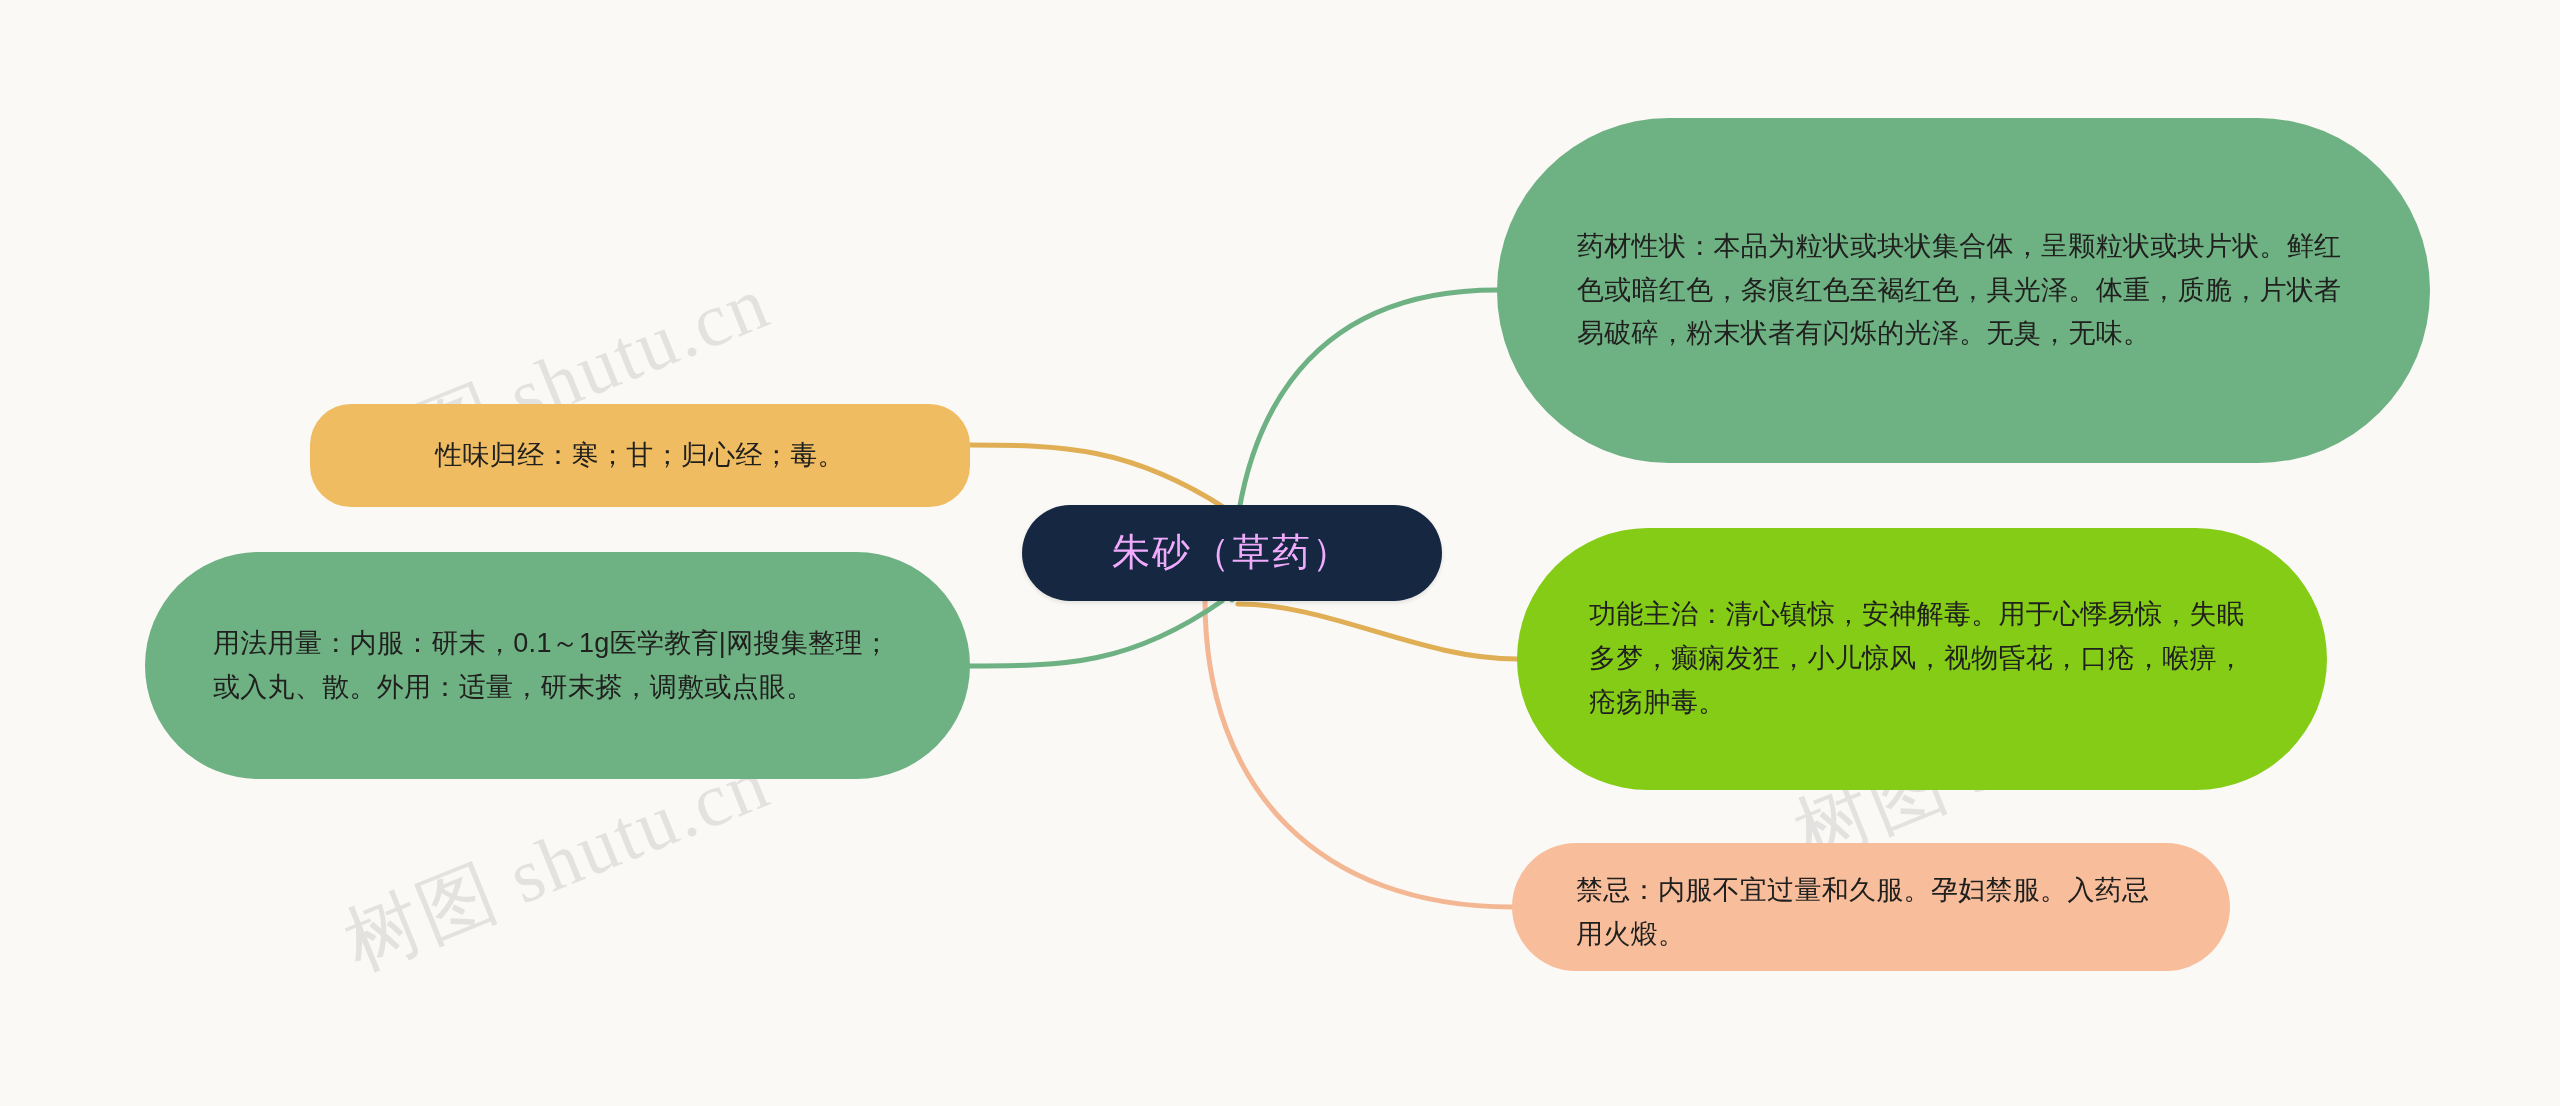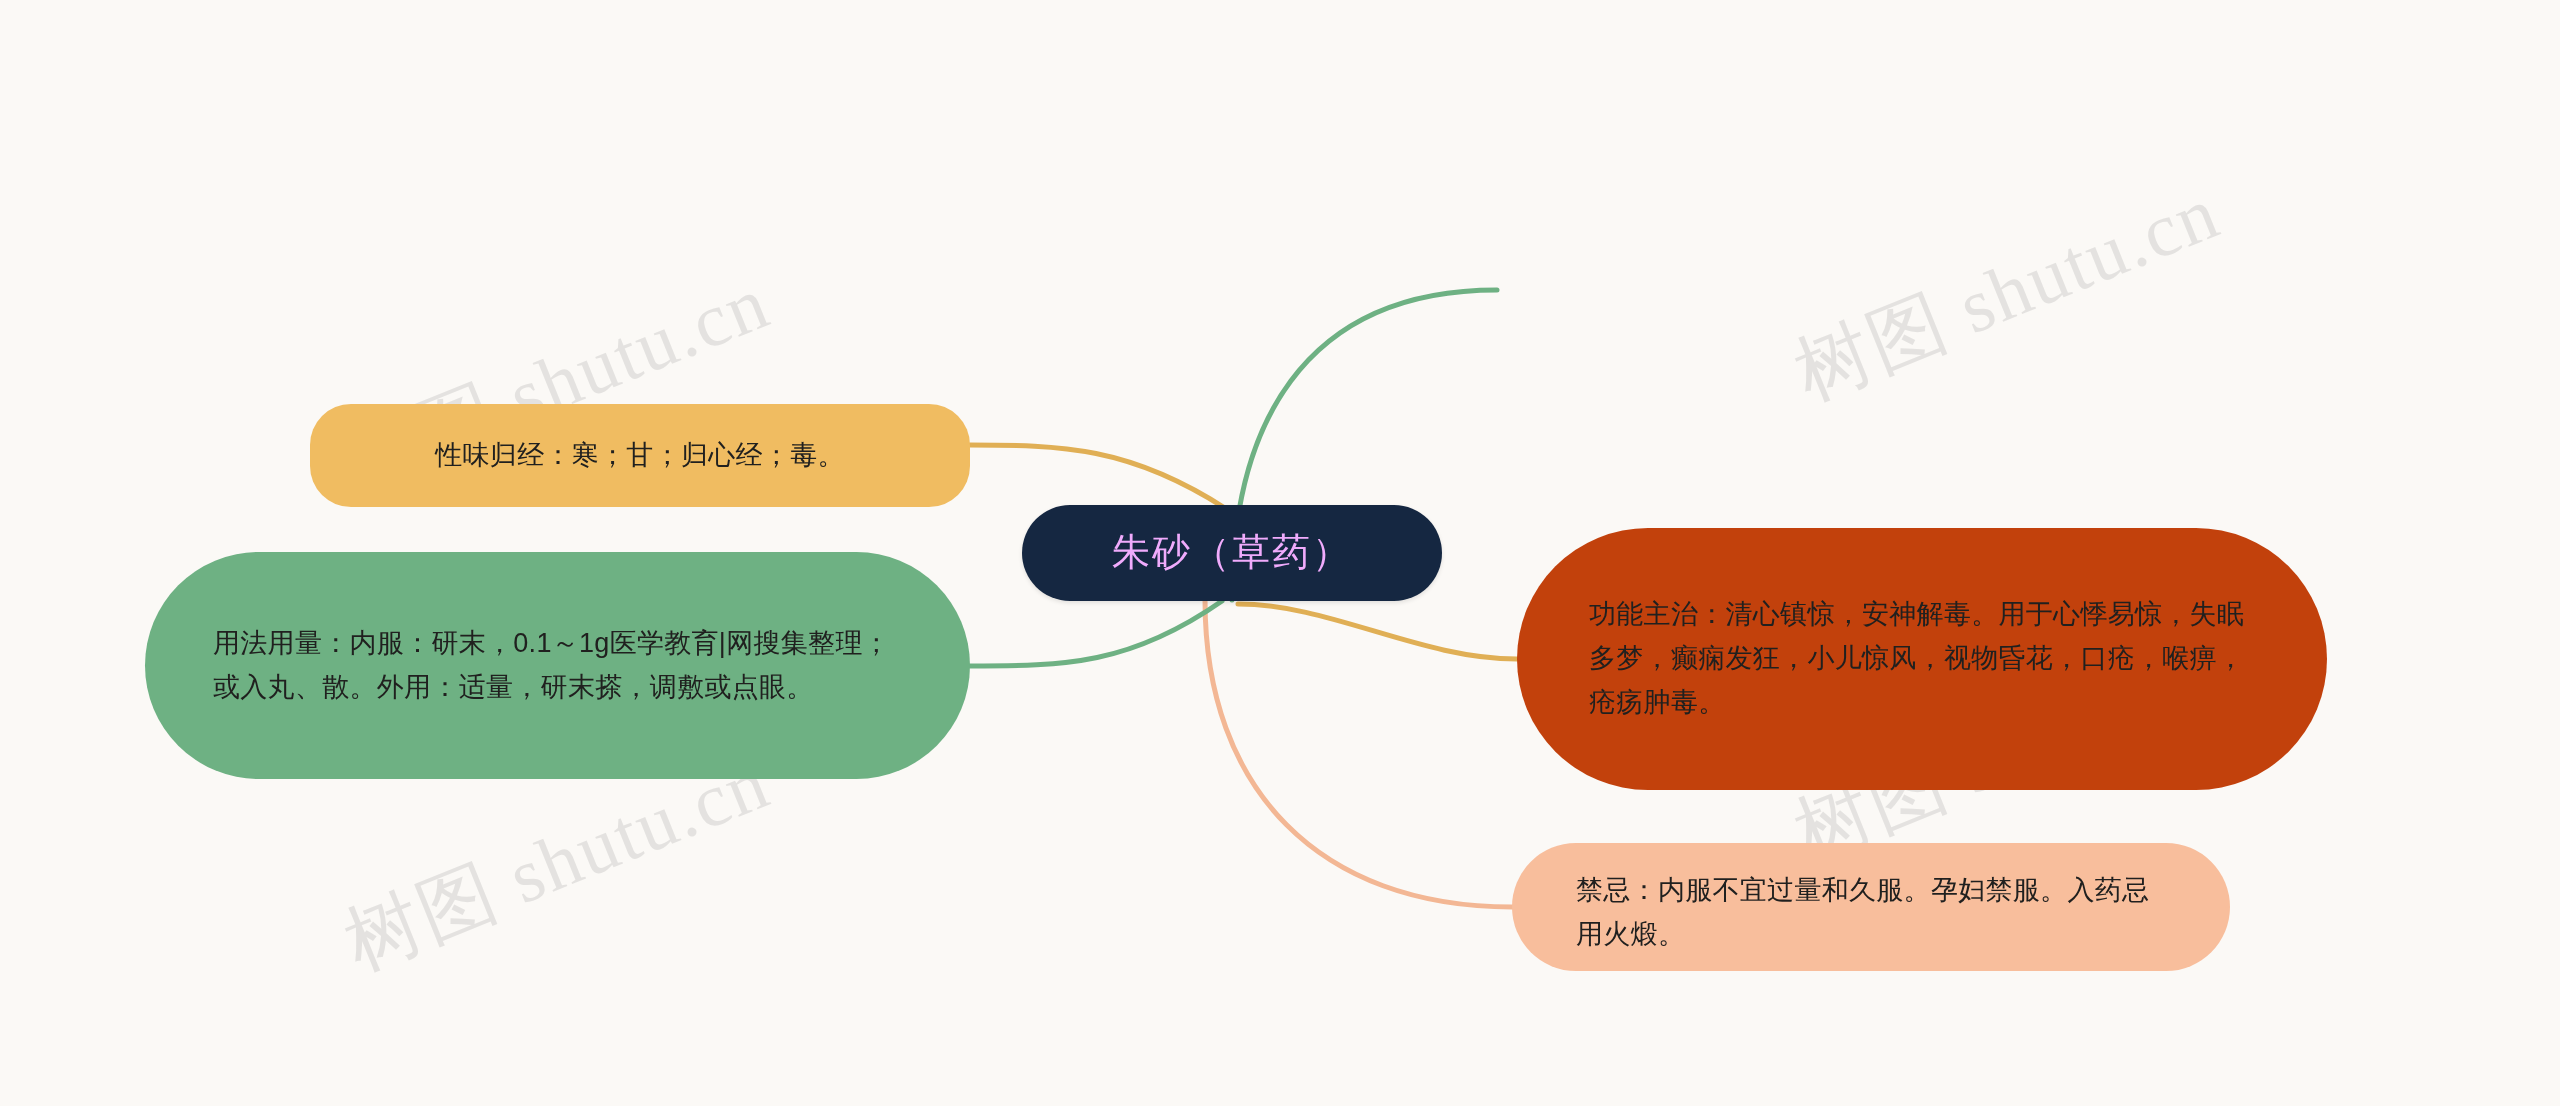--- a/index.html
+++ b/index.html
@@ -153,22 +153,25 @@
 
     <path d="M 1228 510 C 1130 446 1060 445 970 445" fill="none" stroke="#E0AF55" stroke-width="5" stroke-linecap="round"></path>
 
     <path d="M 1222 601 C 1130 665 1065 666 970 666" fill="none" stroke="#6EB183" stroke-width="5" stroke-linecap="round"></path>
   </svg>
 
   <div class="node" id="root-node" style="background: rgb(21, 39, 65); color: #f0abfc;">
     <span class="txt">朱砂（草药）</span>
   </div>
 
+  <div class="node" id="node-properties" style="background: rgb(110, 177, 131);">
+    <span class="txt">药材性状：本品为粒状或块状集合体，呈颗粒状或块片状。鲜红色或暗红色，条痕红色至褐红色，具光泽。体重，质脆，片状者易破碎，粉末状者有闪烁的光泽。无臭，无味。</span>
+  </div>
 
-  <div class="node" id="node-functions" style="background: #c2410c;">
+  <div class="node" id="node-functions" style="background: #84cc16;">
     <span class="txt">功能主治：清心镇惊，安神解毒。用于心悸易惊，失眠多梦，癫痫发狂，小儿惊风，视物昏花，口疮，喉痹，疮疡肿毒。</span>
   </div>
 
   <div class="node" id="node-contraindications" style="background: rgb(248, 190, 156);">
     <span class="txt">禁忌：内服不宜过量和久服。孕妇禁服。入药忌用火煅。</span>
   </div>
 
   <div class="node" id="node-nature" style="background: rgb(240, 188, 97);">
     <span class="txt">性味归经：寒；甘；归心经；毒。</span>
   </div>

